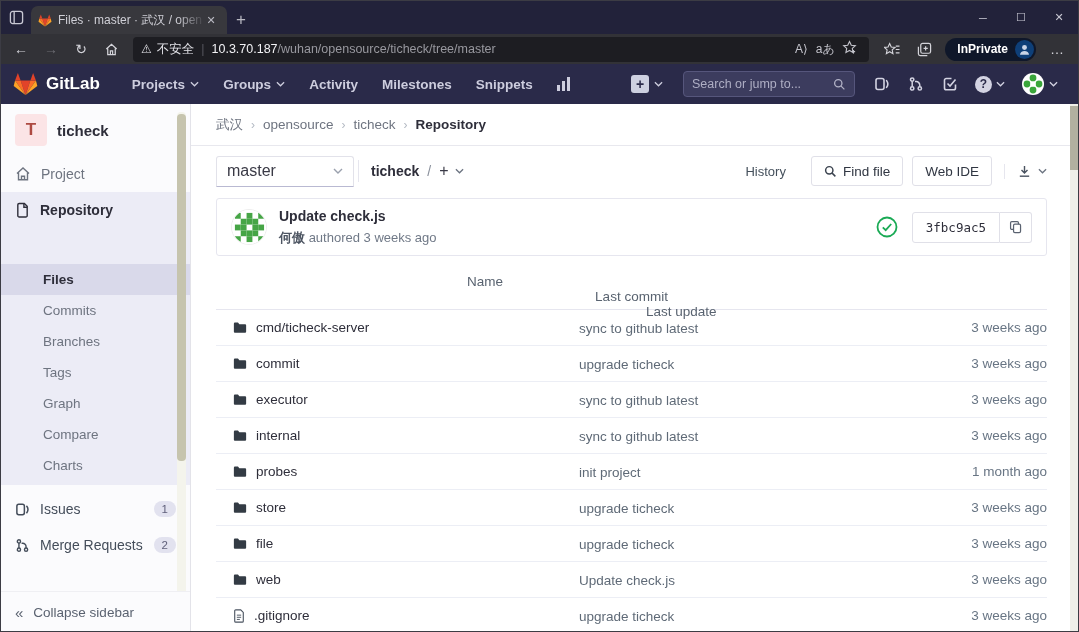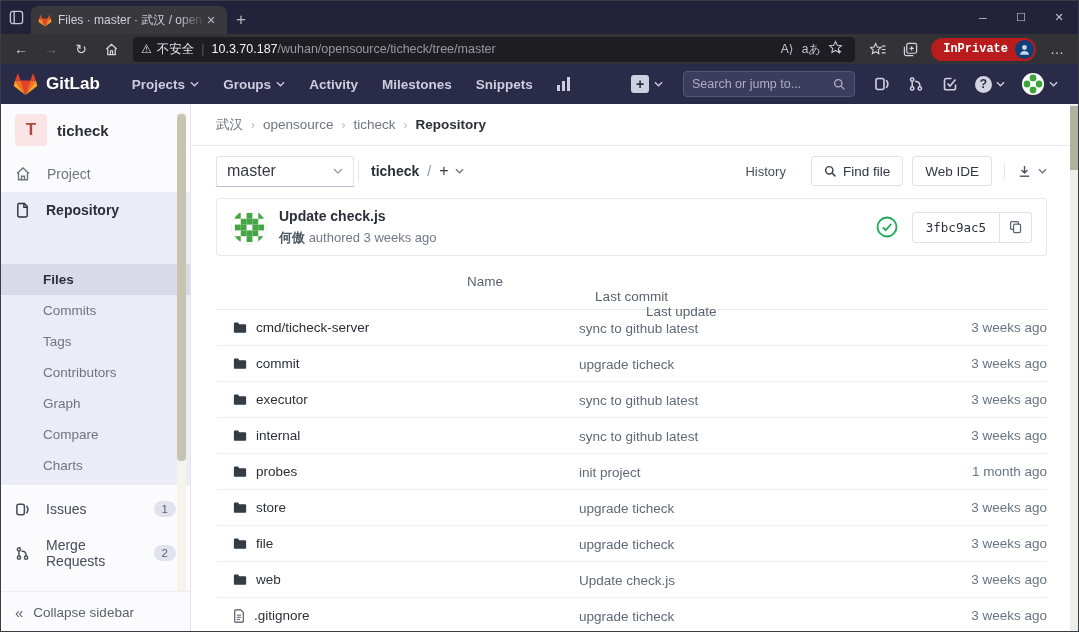--- a/index.html
+++ b/index.html
@@ -23,21 +23,21 @@
   .nav-btn.disabled { color:#6b6b72; }
   .addressbar { flex:1; height:25px; background:#1d1d22; border-radius:4px; margin:0 6px; display:flex; align-items:center; padding:0 8px; font-size:12.5px; }
   .warn-icon { color:#e3e3e8; font-size:12px; margin-right:5px; }
   .ab-secure { color:#e3e3e8; }
   .ab-div { color:#55555e; margin:0 7px; }
   .ab-host { color:#f2f2f5; }
   .ab-path { color:#98989f; }
   .ab-space { flex:1; }
   .ab-ic { color:#c3c3cb; font-size:12px; width:24px; text-align:center; }
   .chrome-ic { width:30px; height:26px; display:flex; align-items:center; justify-content:center; color:#d4d4da; }
-  .inprivate { height:23px; background:#b91c1c; border-radius:12px; display:flex; align-items:center; padding:2px 2px 2px 12px; gap:7px; margin:0 4px;font-family:Liberation Mono, monospace; }
+  .inprivate { height:23px; background:#0f172a; border-radius:12px; display:flex; align-items:center; padding:2px 2px 2px 12px; gap:7px; margin:0 4px; }
   .inprivate-label { color:#fff; font-size:12px; font-weight:bold; }
   .ip-avatar { width:19px; height:19px; border-radius:50%; background:#0e3f78; display:flex; align-items:center; justify-content:center; }
 
   
   .gl-navbar { height:40px; background:#2a2a49; display:flex; align-items:center; padding:0 12px; }
   .gl-logo { margin-right:8px; display:flex; }
   .gl-brand { color:#fff; font-size:17px; font-weight:bold; margin-right:22px; }
   .gl-menu { display:flex; align-items:center; gap:4px; }
   .gl-menu-item { color:#cdcdde; font-size:13.5px; font-weight:600; padding:6px 10px; display:flex; align-items:center; gap:5px; }
   .caret { display:inline-block; }
@@ -54,21 +54,21 @@
   .gl-help, .gl-user { display:flex; align-items:center; gap:4px; padding:0 8px; color:#d3d3e2; }
 
   
   .content { display:flex; height:529px; position:relative; }
 
   
   .sidebar { width:190px; background:#fbfbfd; border-right:1px solid #e3e3e9; position:relative; flex:none; }
   .sb-project { display:flex; align-items:center; gap:10px; padding:10px 4px 10px 14px; }
   .sb-avatar { width:32px; height:32px; border-radius:4px; background:#fbe4e6; color:#ad4a42; font-weight:bold; font-size:17px; display:flex; align-items:center; justify-content:center; }
   .sb-project-name { font-weight:bold; font-size:15px; color:#2e2e3a; }
-  .sb-item { display:flex; align-items:center; gap:16px; padding:10px 14px; color:#6e7480; font-size:14px; }
+  .sb-item { display:flex; align-items:center; gap:10px; padding:10px 14px; color:#6e7480; font-size:14px; }
   .sb-item .lbl { flex:1; }
   .sb-section { background:#ececf6; padding-bottom:4px; }
   .sb-section .sb-item.head { color:#2e2e3a; font-weight:600; }
   .nav-sub { padding:8px 14px 8px 42px; color:#6e7480; font-size:13.5px; }
   .nav-sub.active { background:#d9d9ea; color:#2e2e3a; font-weight:bold;margin-top:36px; }
   .badge { background:#e2e2ef; color:#5f5f7a; font-size:11.5px; border-radius:9px; padding:2px 8px; }
   .sb-collapse { position:absolute; bottom:0; left:0; right:0; padding:12px 14px; color:#5a6270; font-size:13.5px; display:flex; align-items:center; gap:10px; border-top:1px solid #efeff3; background:#fbfbfd; }
   .sb-scroll-track { position:absolute; right:4px; top:8px; width:9px; height:505px; background:#f4f4ec; border-radius:4px; }
   .sb-scroll-thumb { position:absolute; right:4px; top:10px; width:9px; height:347px; background:#c6c4ae; border-radius:4px; }
 
@@ -335,22 +335,22 @@
           <span class="icon">
             <svg width="15" height="16" viewBox="0 0 16 16">
                 <path d="M3 2.5 a1.5 1.5 0 0 1 1.5 -1.5 H10 l3 3 v10 a1.5 1.5 0 0 1 -1.5 1.5 h-7 A1.5 1.5 0 0 1 3 14 Z" fill="none" stroke="currentColor" stroke-width="1.5"></path>
                 <path d="M9.5 1.5 v3.5 H13" fill="none" stroke="currentColor" stroke-width="1.5"></path>
               </svg>
           </span>
           <span class="lbl">Repository</span>
         </div>
         <div class="nav-sub active">Files</div>
         <div class="nav-sub">Commits</div>
+        <div class="nav-sub">Branches</div>
         <div class="nav-sub">Tags</div>
-        <div class="nav-sub">Contributors</div>
         <div class="nav-sub">Graph</div>
         <div class="nav-sub">Compare</div>
         <div class="nav-sub">Charts</div>
       </div>
       <div class="sb-item" style="margin-top:6px; color:#444d5a;">
         <span class="icon">
           <svg width="15" height="15" viewBox="0 0 16 16">
               <rect x="2" y="2.5" width="8" height="11" rx="2" fill="none" stroke="currentColor" stroke-width="1.6"></rect>
               <path d="M12.6 4.6 a5.8 5.8 0 0 1 0 6.8" fill="none" stroke="currentColor" stroke-width="1.6" stroke-linecap="round"></path>
             </svg>

